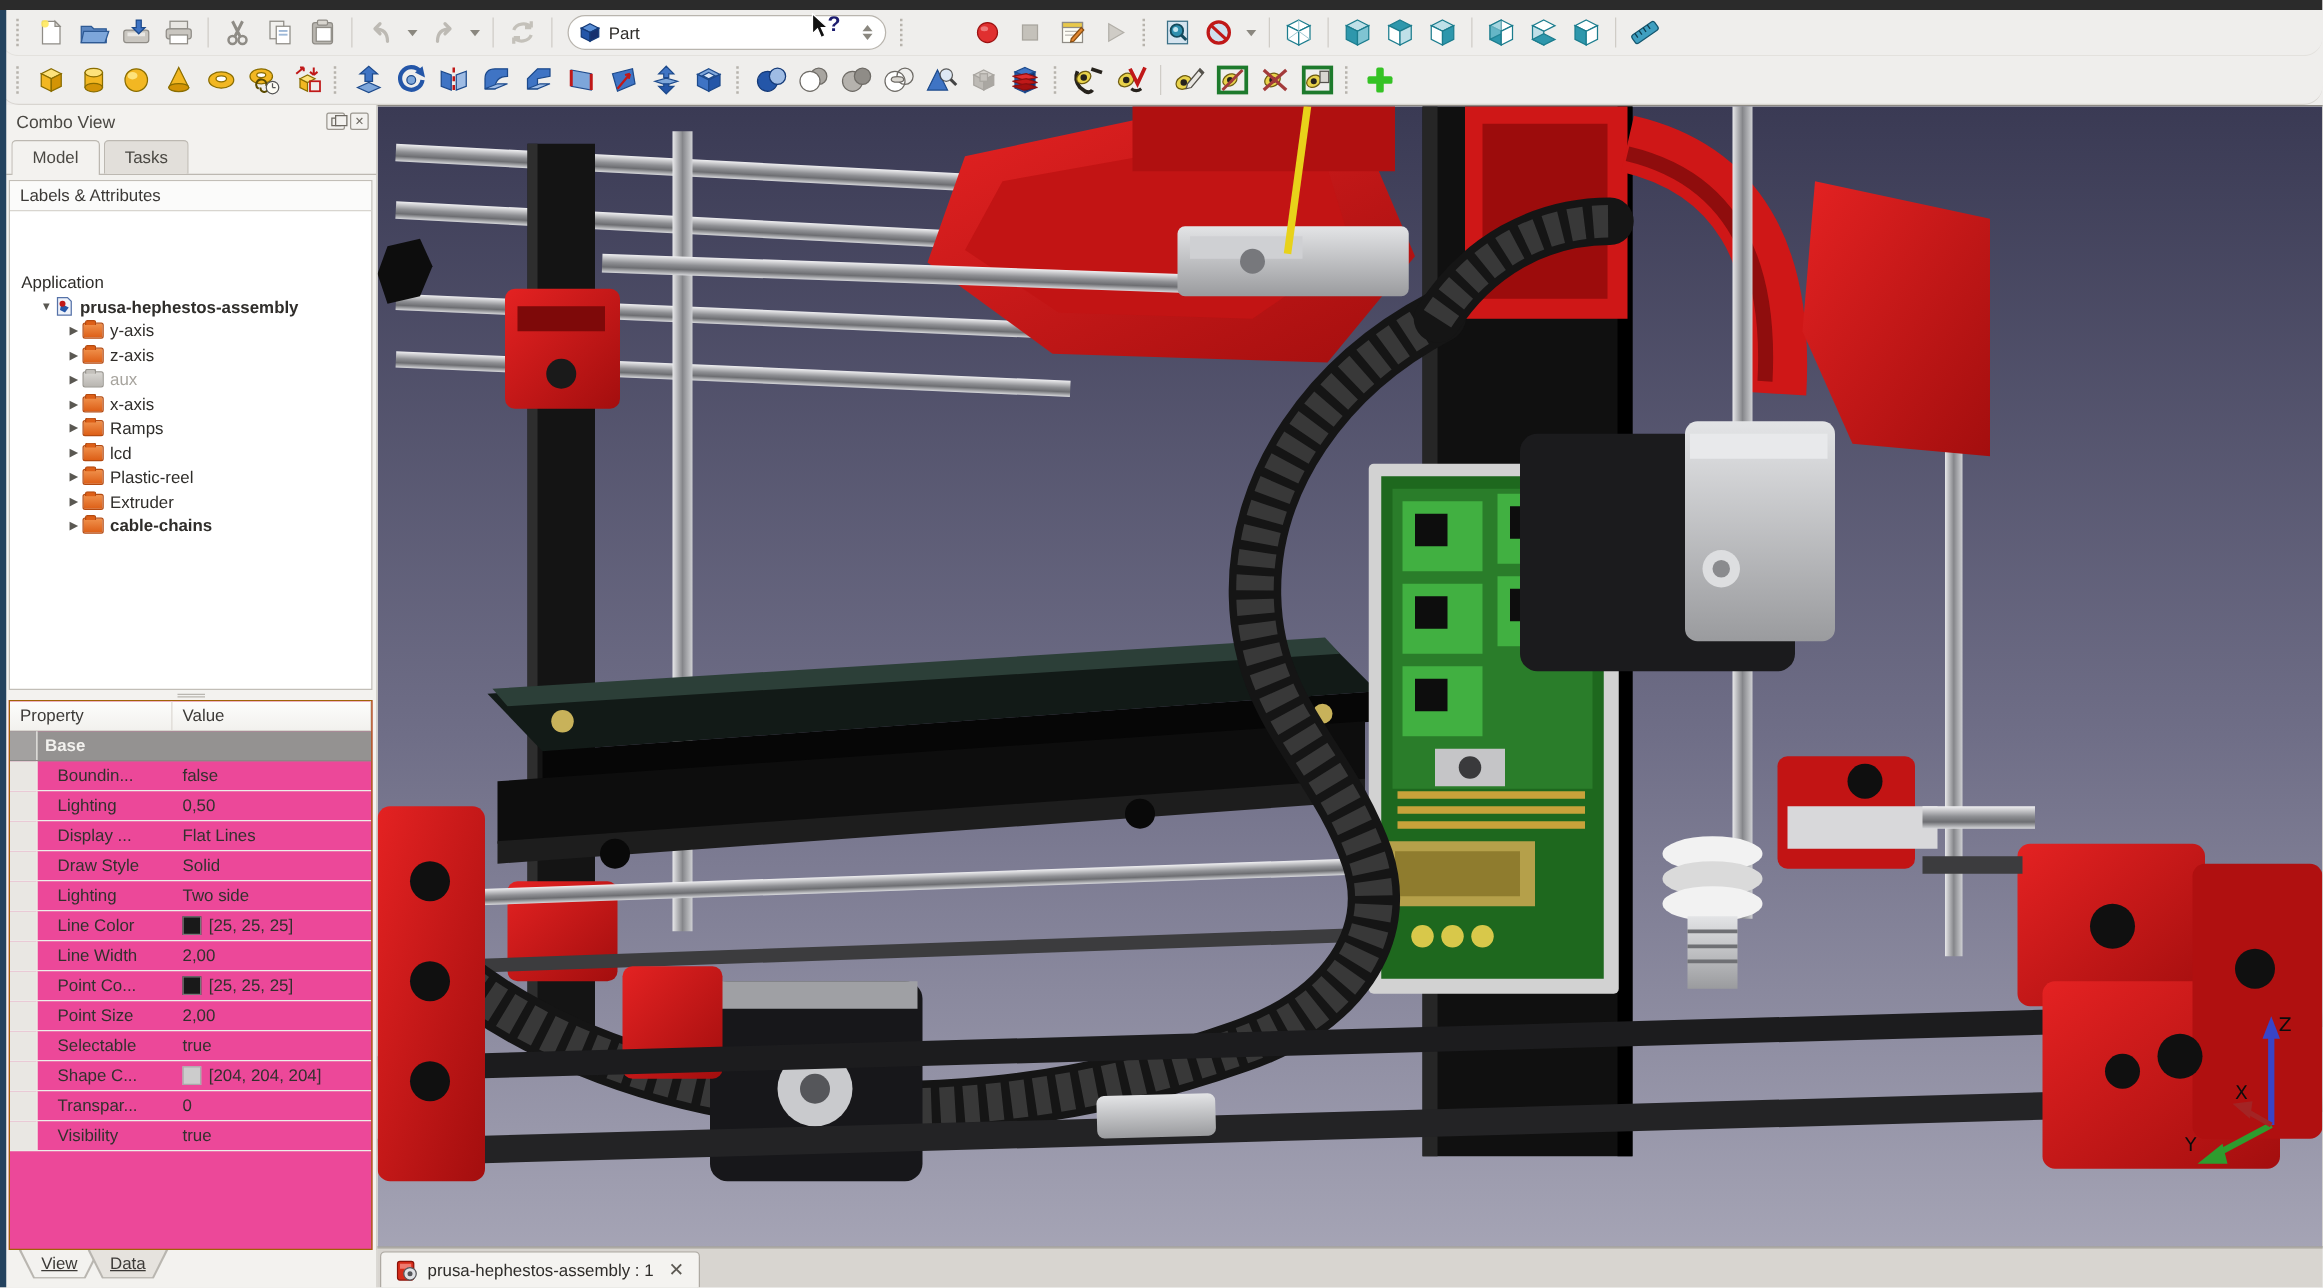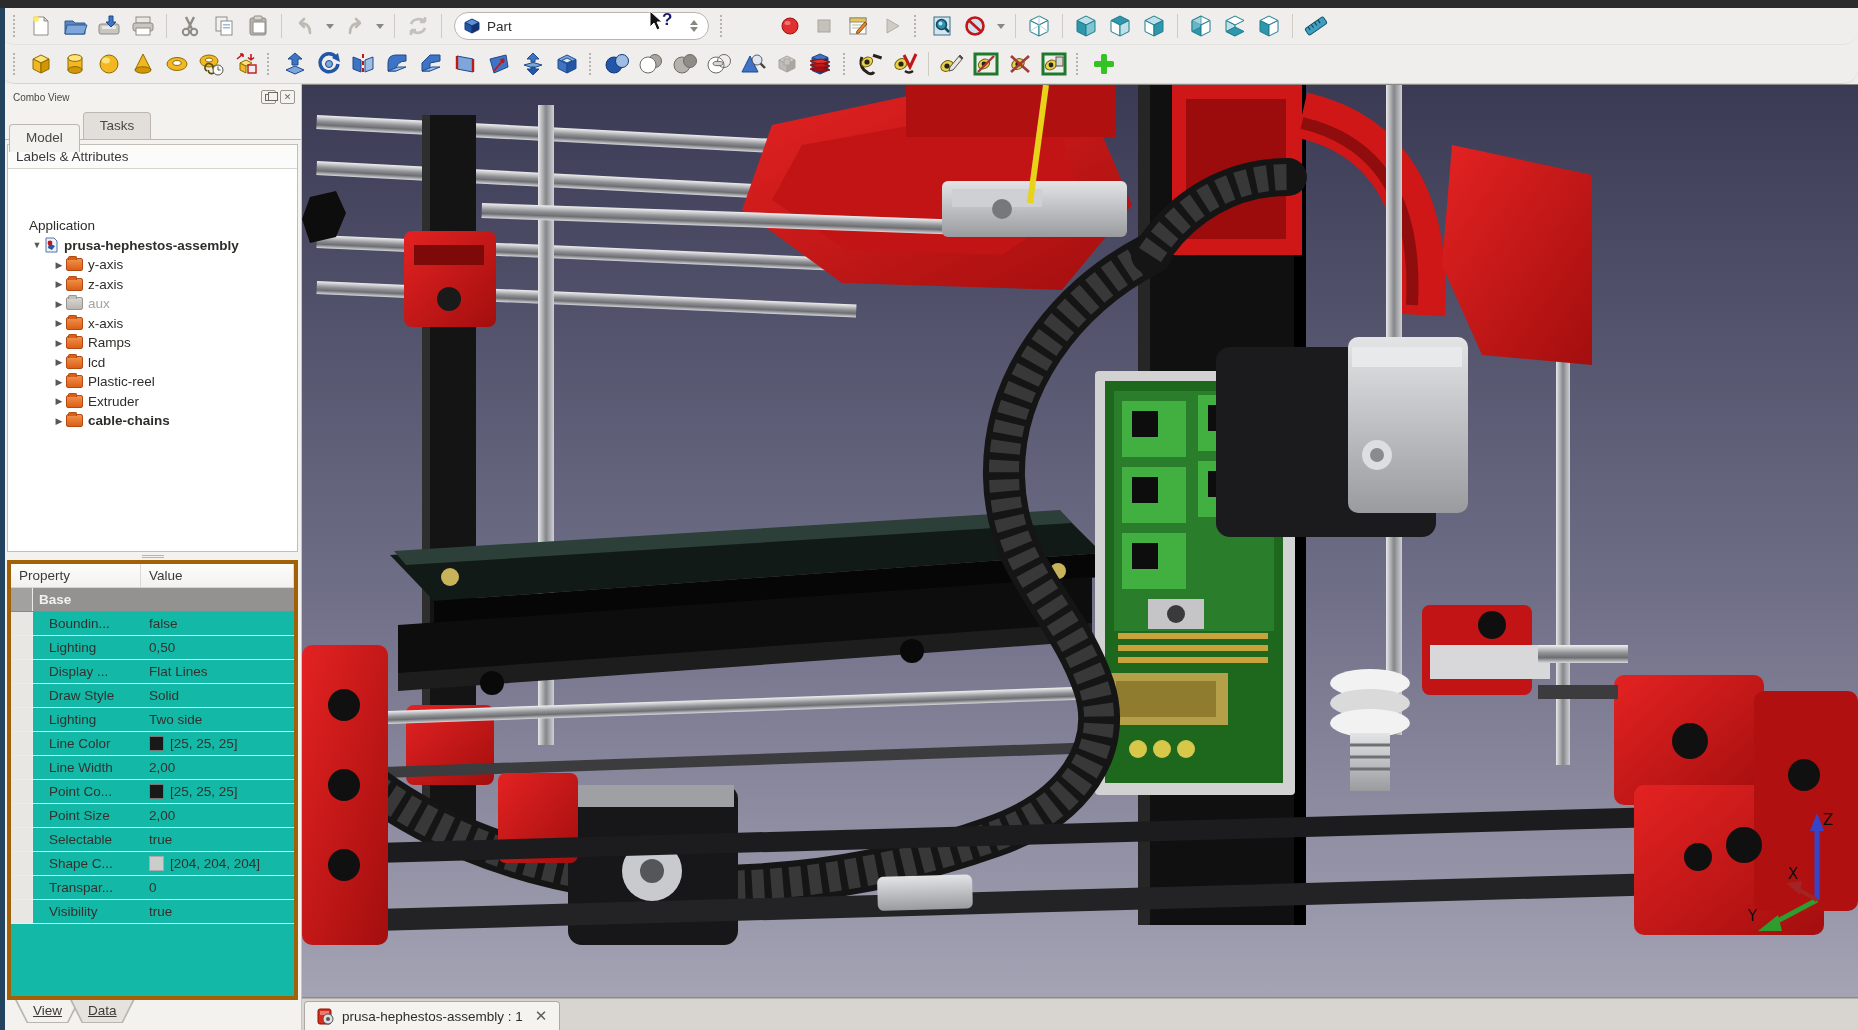--- a/index.html
+++ b/index.html
@@ -26,50 +26,50 @@
   .cursor-float { position:absolute; left:648px; top:10px; z-index:50; display:flex; }
   .cursor-float .qmark { font-weight:bold; color:#1b1b6e; font-size:17px; margin-left:-2px; }
 
   
   .body { display:flex; height:946px; }
   aside.combo-view { width:302px; min-width:302px; background:#f3f2ef; border-right:1px solid #c9c6c0; display:flex; flex-direction:column; padding-left:5px; }
   .right-col { flex:1; display:flex; flex-direction:column; }
 
   
   .cv-title { height:26px; display:flex; align-items:center; padding:0 6px 0 8px; color:#4a4843; }
-  .cv-title .t { flex:1; font-size:10px; }
+  .cv-title .t { flex:1; font-size:14px; }
   .dock-btn { width:15px; height:14px; border:1px solid #9a968f; border-radius:2px; margin-left:4px;
     display:flex; align-items:center; justify-content:center; background:#f3f2ef; color:#6e6a63; font-size:9px; line-height:1; }
   .float-glyph { position:relative; width:8px; height:7px; border:1px solid #6e6a63; }
   .float-glyph:before { content:""; position:absolute; left:2px; top:-3px; width:8px; height:7px; border:1px solid #6e6a63; background:#f3f2ef; }
 
   
   .cv-tabs { display:flex; align-items:flex-end; height:30px; padding-left:4px; border-bottom:1px solid #bcb8b1; }
   .cv-tab { padding:5px 16px 6px; border:1px solid #bcb8b1; border-bottom:none; border-radius:4px 4px 0 0; background:#e2dfda; color:#4a4843; margin-right:3px; }
-  .cv-tab.active { background:#f3f2ef; position:relative; top:13px; padding-bottom:7px; }
+  .cv-tab.active { background:#f3f2ef; position:relative; top:1px; padding-bottom:7px; }
 
   
   .tree-wrap { background:#fff; border:1px solid #c2beb7; margin:4px 3px 0 2px; flex:0 0 408px; display:flex; flex-direction:column; overflow:hidden;gap:44px; }
   .tree-header { background:#fbfbfa; border-bottom:1px solid #d8d5cf; padding:4px 8px; color:#3c3a37; }
   .tree { padding:3px 0; }
   .trow { display:flex; align-items:center; height:19.5px; padding-left:6px; white-space:nowrap; }
   .trow .tw { width:14px; text-align:center; font-size:9px; color:#5a5852; flex:0 0 auto; }
   .trow .tlabel { margin-left:5px; color:#2f2d2a; }
   .trow.bold .tlabel { font-weight:bold; }
   .trow.dim .tlabel { color:#a7a49e; }
   .ind1 { padding-left:22px; } .ind2 { padding-left:44px; }
   .folder { width:17px; height:13px; background:linear-gradient(#f0914c,#dd5f17); border:1px solid #b44a10; border-radius:2px; position:relative; flex:0 0 auto; }
   .folder:before { content:""; position:absolute; left:1px; top:-3px; width:7px; height:3px; background:#dd5f17; border:1px solid #b44a10; border-bottom:none; border-radius:2px 2px 0 0; }
   .folder.gray { background:linear-gradient(#d9d7d3,#b9b6b1); border-color:#98958f; }
   .folder.gray:before { background:#c3c0bb; border-color:#98958f; }
 
   
   .splitter { height:8px; display:flex; align-items:center; justify-content:center; }
   .splitter i { width:22px; height:3px; border-top:1px solid #b9b6b0; border-bottom:1px solid #b9b6b0; }
-  .prop { background:#14b8a6; border:4px solid #a16207; margin:0 3px 0 2px; flex:1; overflow:hidden; }
+  .prop { background:#ec4899; border:1px solid #a16207; margin:0 3px 0 2px; flex:1; overflow:hidden; }
   .prow { display:grid; grid-template-columns:22px 108px 1fr; height:24px; align-items:center; border-bottom:1px solid #edebe8; }
   .prow .gut { background:#e9e7e3; height:100%; border-right:1px solid #edebe8; }
   .prow .pn { padding-left:16px; color:#33312e; overflow:hidden; white-space:nowrap; }
   .prow .pv { padding-left:8px; color:#33312e; display:flex; align-items:center; gap:6px; white-space:nowrap; }
   .prop-head { display:grid; grid-template-columns:130px 1fr; height:24px; align-items:center; background:linear-gradient(#fdfdfc,#f2f1ee); border-bottom:1px solid #d8d5cf; }
   .prop-head div { padding-left:8px; color:#3c3a37; border-right:1px solid #ddd9d3; height:100%; display:flex; align-items:center; }
   .prow.group { background:#949291; border-bottom:1px solid #8a8887; }
   .prow.group .gname { grid-column:2 / span 2; color:#f2f1ee; font-weight:bold; padding-left:6px; }
   .prow.group .gut { background:#a3a1a0; }
   .swatch { width:15px; height:15px; border:1px solid #777; flex:0 0 auto; }
@@ -536,21 +536,21 @@
       </div>
       <div class="cv-tabs">
         <span class="cv-tab active">Model</span>
         <span class="cv-tab">Tasks</span>
       </div>
 
       <div class="tree-wrap">
         <div class="tree-header">Labels &amp; Attributes</div>
         <div class="tree">
           <div class="trow">
-            <span class="tlabel" style="margin-left:15px">Application</span>
+            <span class="tlabel" style="margin-left:3px">Application</span>
           </div>
           <div class="trow ind1 bold">
             <span class="tw">▼</span>
             <svg width="15" height="16">
                 <polygon points="2,1 10,1 13,4 13,15 2,15" fill="#eef2fa" stroke="#5572a8"></polygon>
                 <polygon points="5,6 11,9 8,13 4,11" fill="#2456a8"></polygon>
                 <circle cx="6" cy="6" r="2.4" fill="#c01818"></circle>
               </svg>
             <span class="tlabel">prusa-hephestos-assembly</span>
           </div>

